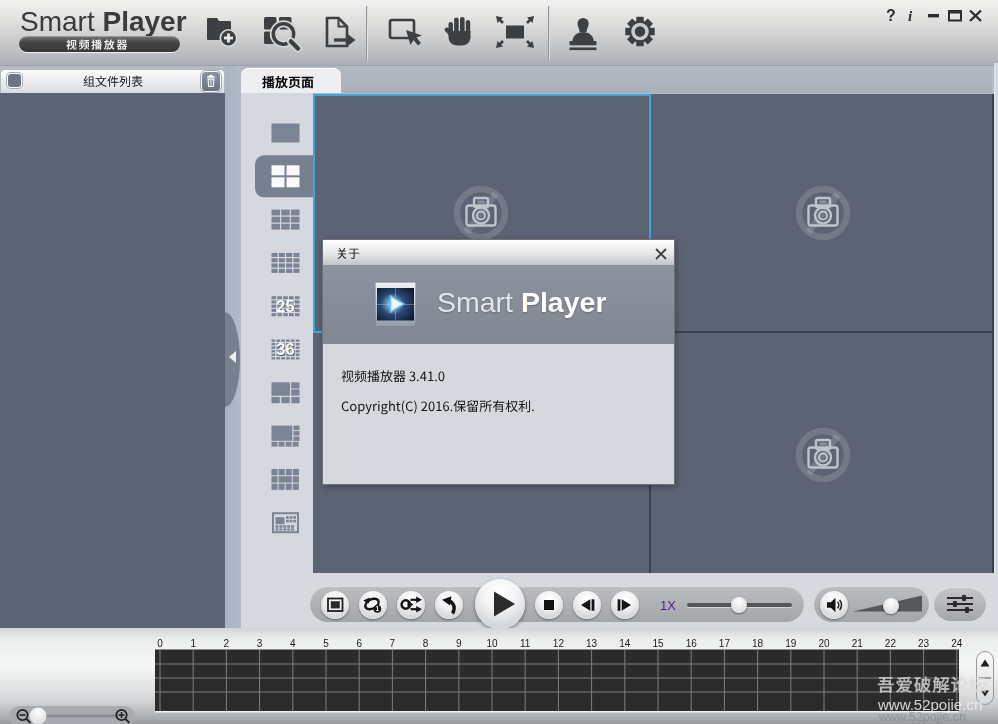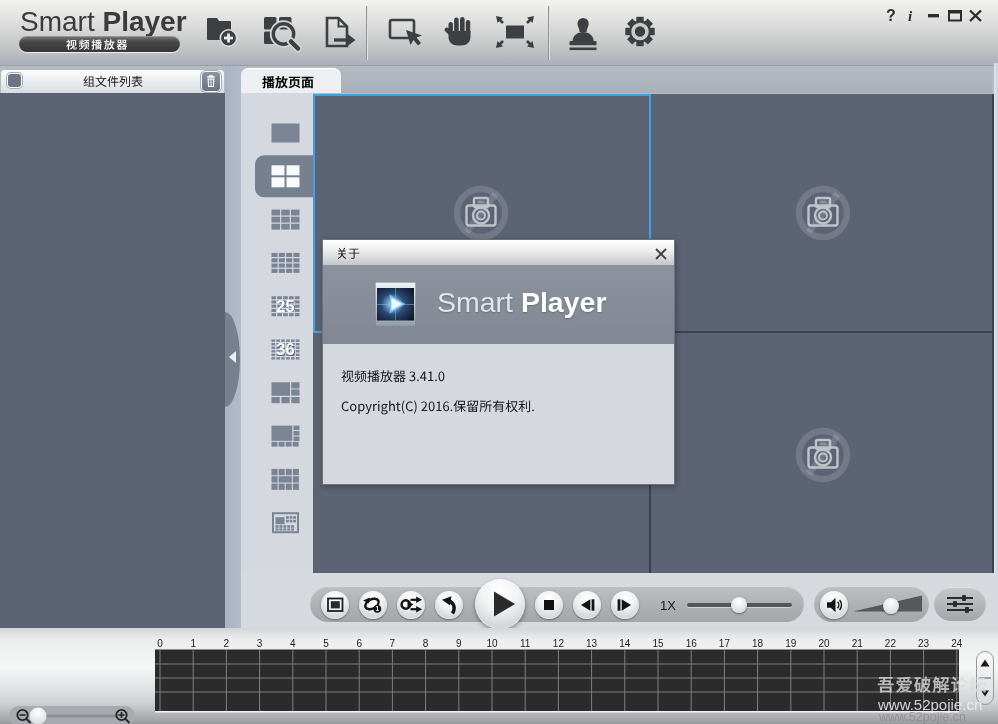--- a/index.html
+++ b/index.html
@@ -380,21 +380,21 @@
 <div class="abs" style="left:573px;top:591px;width:28px;height:28px;border-radius:50%;background:radial-gradient(circle at 50% 28%,#ffffff 0%,#f0f1f2 40%,#d4d6d8 75%,#c6c8ca 100%);box-shadow:0 1px 2px rgba(0,0,0,.4), inset 0 -1px 1px rgba(255,255,255,.4)"></div>
 <svg class="abs" style="left:573px;top:591px" width="28" height="28" viewBox="0 0 28 28">
     <path d="M17.3,8.3 v11.4 l-9.3,-5.7 z" fill="#141414"></path>
     <rect x="18.6" y="8.3" width="2.8" height="11.4" fill="#141414"></rect>
   </svg>
 <div class="abs" style="left:611px;top:591px;width:28px;height:28px;border-radius:50%;background:radial-gradient(circle at 50% 28%,#ffffff 0%,#f0f1f2 40%,#d4d6d8 75%,#c6c8ca 100%);box-shadow:0 1px 2px rgba(0,0,0,.4), inset 0 -1px 1px rgba(255,255,255,.4)"></div>
 <svg class="abs" style="left:611px;top:591px" width="28" height="28" viewBox="0 0 28 28">
     <rect x="6.6" y="8.3" width="2.8" height="11.4" fill="#141414"></rect>
     <path d="M10.7,8.3 v11.4 l9.3,-5.7 z" fill="#141414"></path>
   </svg>
-<div class="abs" style="left:660px;top:598px;font-size:13px;color:#0f172a">1X</div>
+<div class="abs" style="left:660px;top:598px;font-size:13px;color:#4c1d95">1X</div>
 <div class="abs" style="left:687px;top:603px;width:105px;height:3.5px;background:#54565a;border-radius:2px;box-shadow:0 1px 0 rgba(255,255,255,.45)"></div>
 <div class="abs" style="left:731px;top:596.5px;width:16px;height:16px;border-radius:50%;background:radial-gradient(circle at 50% 30%,#fff,#d8dadc 80%);box-shadow:0 1px 2px rgba(0,0,0,.45)"></div>
 <div class="abs" style="left:820px;top:591px;width:28px;height:28px;border-radius:50%;background:radial-gradient(circle at 50% 28%,#ffffff 0%,#f0f1f2 40%,#d4d6d8 75%,#c6c8ca 100%);box-shadow:0 1px 2px rgba(0,0,0,.4), inset 0 -1px 1px rgba(255,255,255,.4)"></div>
 <svg class="abs" style="left:820px;top:591px" width="28" height="28" viewBox="0 0 28 28">
     <g fill="#141414">
       <path d="M7,11.2 h3.8 l4.7,-4.4 v14.4 l-4.7,-4.4 h-3.8 z"></path>
 <g stroke="#141414" stroke-width="1.5" fill="none">
         <path d="M17.5,10.8 a4.6,4.6 0 0 1 0,6.4"></path>
         <path d="M19.6,9 a7.6,7.6 0 0 1 0,10"></path>
       </g>

